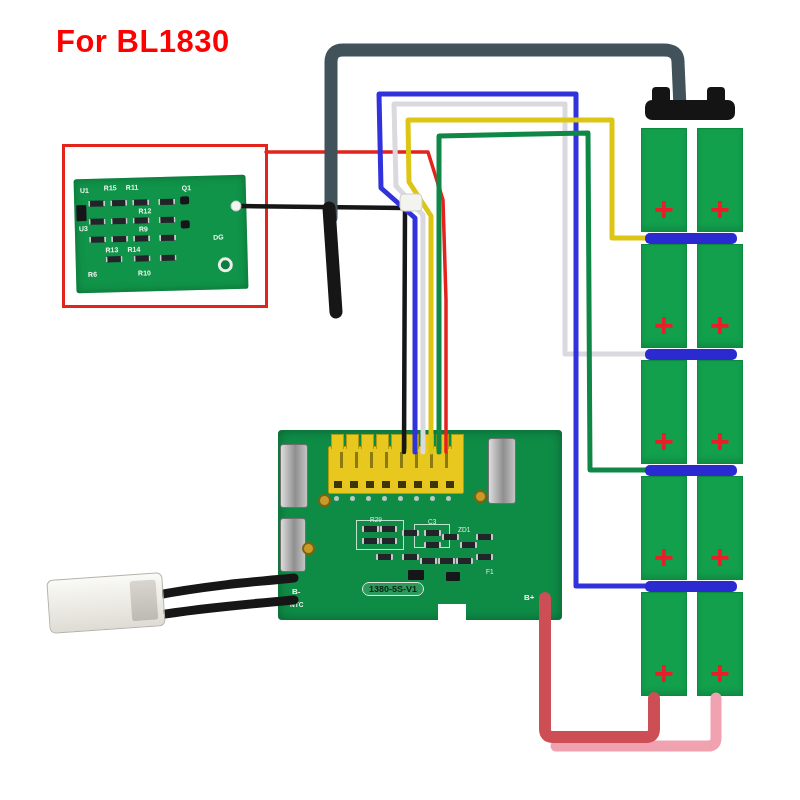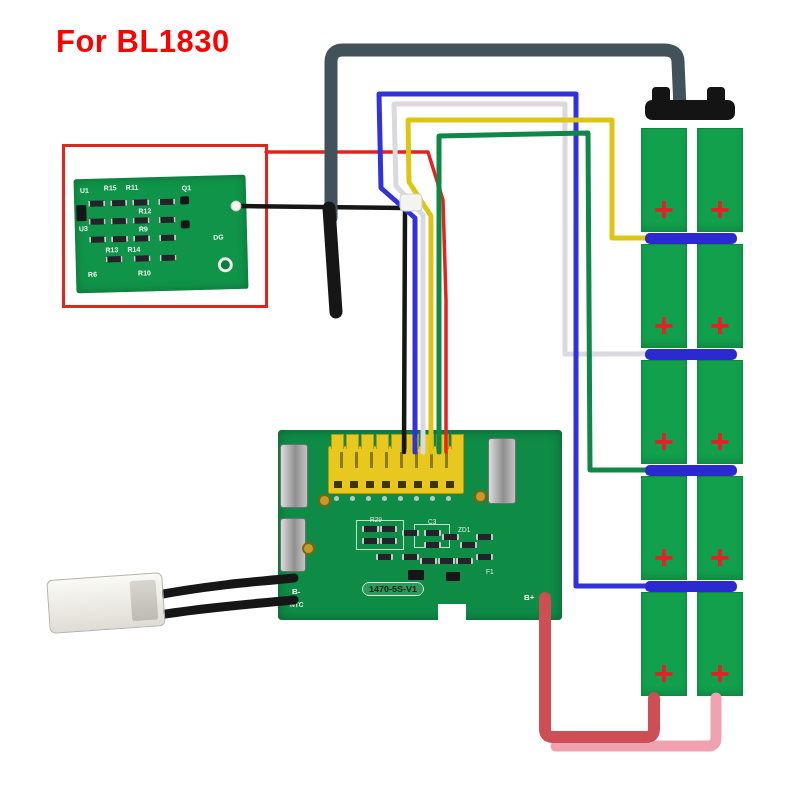--- a/index.html
+++ b/index.html
@@ -148,21 +148,21 @@
   <div class="chip" style="left:160px;top:128px"></div>
   <div class="chip" style="left:178px;top:128px"></div>
   <div class="chip" style="left:198px;top:124px"></div>
   <div class="chip" style="left:98px;top:124px"></div>
   <div class="ic" style="left:130px;top:140px;width:16px;height:10px"></div>
   <div class="ic" style="left:168px;top:142px;width:14px;height:9px"></div>
   <span class="clab" style="left:92px;top:86px">R29</span>
   <span class="clab" style="left:150px;top:88px">C3</span>
   <span class="clab" style="left:180px;top:96px">ZD1</span>
   <span class="clab" style="left:208px;top:138px">F1</span>
-  <div id="model">1470-5S-V1</div>
+  <div id="model">1380-5S-V1</div>
   <span class="pcblab" style="left:14px;top:158px">B-</span>
   <span class="pcblab" style="left:12px;top:171px;font-size:6.5px">NTC</span>
   <span class="pcblab" style="left:246px;top:164px">B+</span>
   <div id="notch"></div>
 </div>
 
 <div class="cell" style="left:641px;top:128px">
     <span class="plus">+</span>
   </div>
 <div class="cell" style="left:697px;top:128px">

